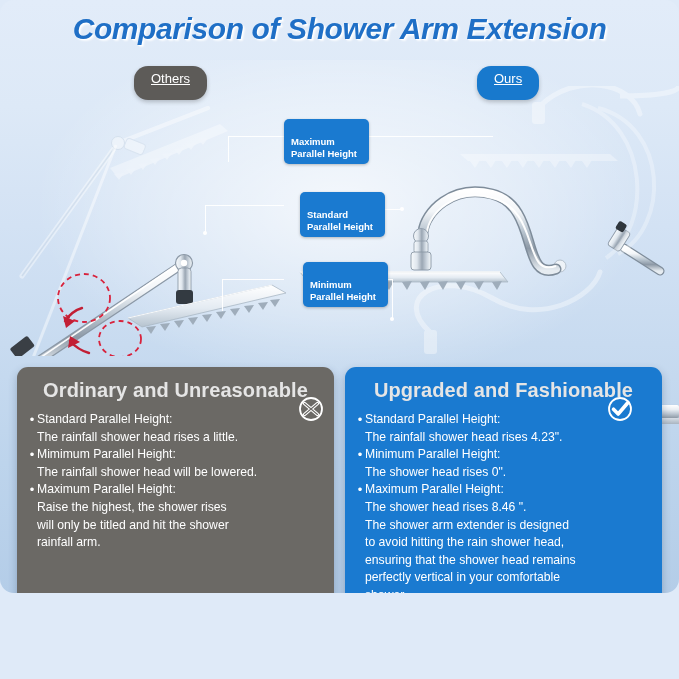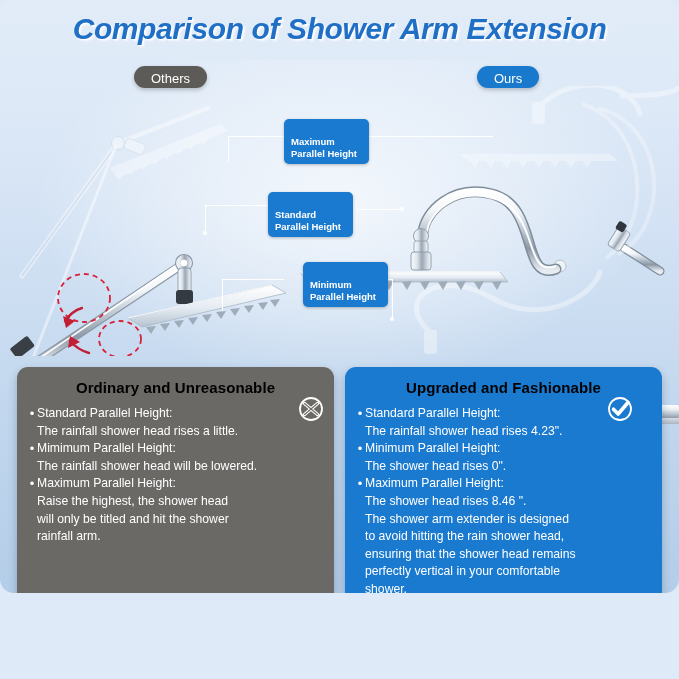--- a/index.html
+++ b/index.html
@@ -27,57 +27,58 @@
     letter-spacing:-.4px;
     color:#1f6fc6;
     text-shadow:1px 1px 0 #ffffff, 2px 2px 2px rgba(255,255,255,.8);
     white-space:nowrap;
   }
 
   
   .pill{
     position:absolute;border-radius:14px;
     font-size:13px;color:#ffffff;
-    padding:5px 17px 2px;
+    padding:5px 17px 14px;
     box-shadow:0 2px 4px rgba(0,0,0,.22);
     white-space:nowrap;
+    text-decoration:underline;
   }
   #pill-others{left:134px;top:66px;background:#5d5b58;}
   #pill-ours{left:477px;top:66px;background:#1879cd;}
 
   
   .callout{
     position:absolute;background:#1a7ad0;color:#fff;
     border-radius:5px;padding:17px 6px 5px 7px;
     font-size:9.5px;line-height:11.5px;font-weight:bold;
     box-shadow:0 1px 3px rgba(0,0,0,.25);
     width:72px;
   }
   #co-max{left:284px;top:119px;}
-  #co-std{left:268px;top:192px;}
+  #co-std{left:300px;top:192px;}
   #co-min{left:284px;top:262px;margin-left:19px;}
 
   
   .conn{position:absolute;background:#ffffff;opacity:.95;}
   .conn.h{height:1px;}
   .conn.v{width:1px;}
   .dot{position:absolute;width:4px;height:4px;border-radius:50%;background:#ffffff;}
 
   
   .panel{
     position:absolute;top:367px;width:317px;height:292px;
     border-radius:11px;
     box-shadow:0 4px 9px rgba(40,60,90,.30);
     overflow:hidden;
   }
   #panel-left{left:17px;background:#6b6965;}
   #panel-right{left:345px;background:#1a7ad0;}
 
   .panel-title{
-    text-align:center;color:#000000;font-weight:bold;font-size:15px;
+    text-align:center;color:#e5e5e5;font-weight:bold;font-size:20px;
     margin-top:12px;letter-spacing:.1px;
   }
   .panel-body{
     margin:9px 9px 0 10px;color:#ffffff;font-size:12.2px;line-height:17.6px;
   }
   .bullet-row{display:flex;align-items:flex-start;}
   .bullet-dot{
     flex:0 0 auto;width:10px;text-align:center;line-height:17.6px;font-size:13px;
   }
   .bullet-main{flex:1 1 auto;}
@@ -341,21 +342,21 @@
           <span class="bullet-dot">•</span>
           <span class="bullet-main">
             <div>Mimimum Parallel Height:</div>
             <div>The rainfall shower head will be lowered.</div>
           </span>
         </div>
         <div class="bullet-row">
           <span class="bullet-dot">•</span>
           <span class="bullet-main">
             <div>Maximum Parallel Height:</div>
-            <div>Raise the highest, the shower head</div>
+            <div>Raise the highest, the shower rises</div>
             <div>will only be titled and hit the shower</div>
             <div>rainfall arm.</div>
           </span>
         </div>
       </div>
   </div>
 
   <div class="panel" id="panel-right">
     <div class="panel-title">Upgraded and Fashionable</div>
     <div class="panel-body" id="right-list">

